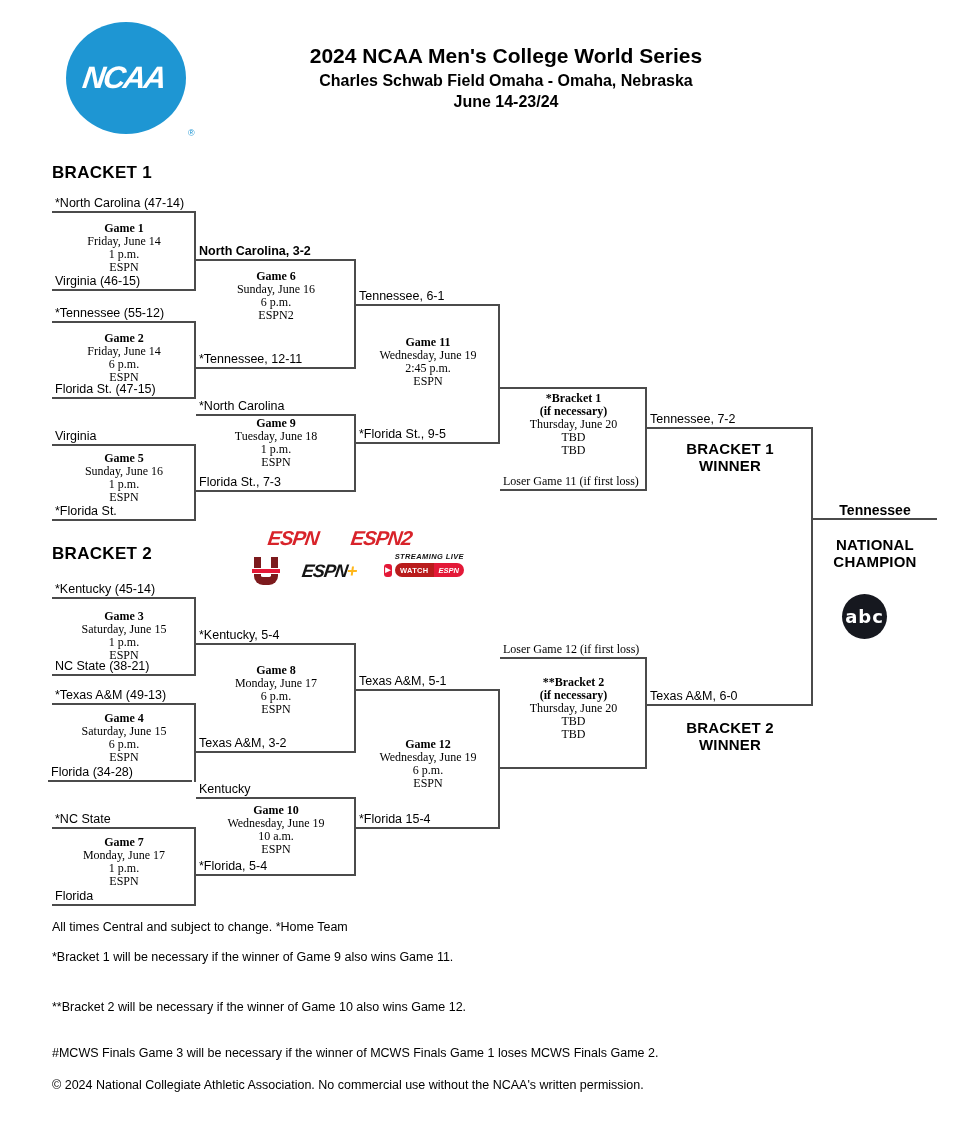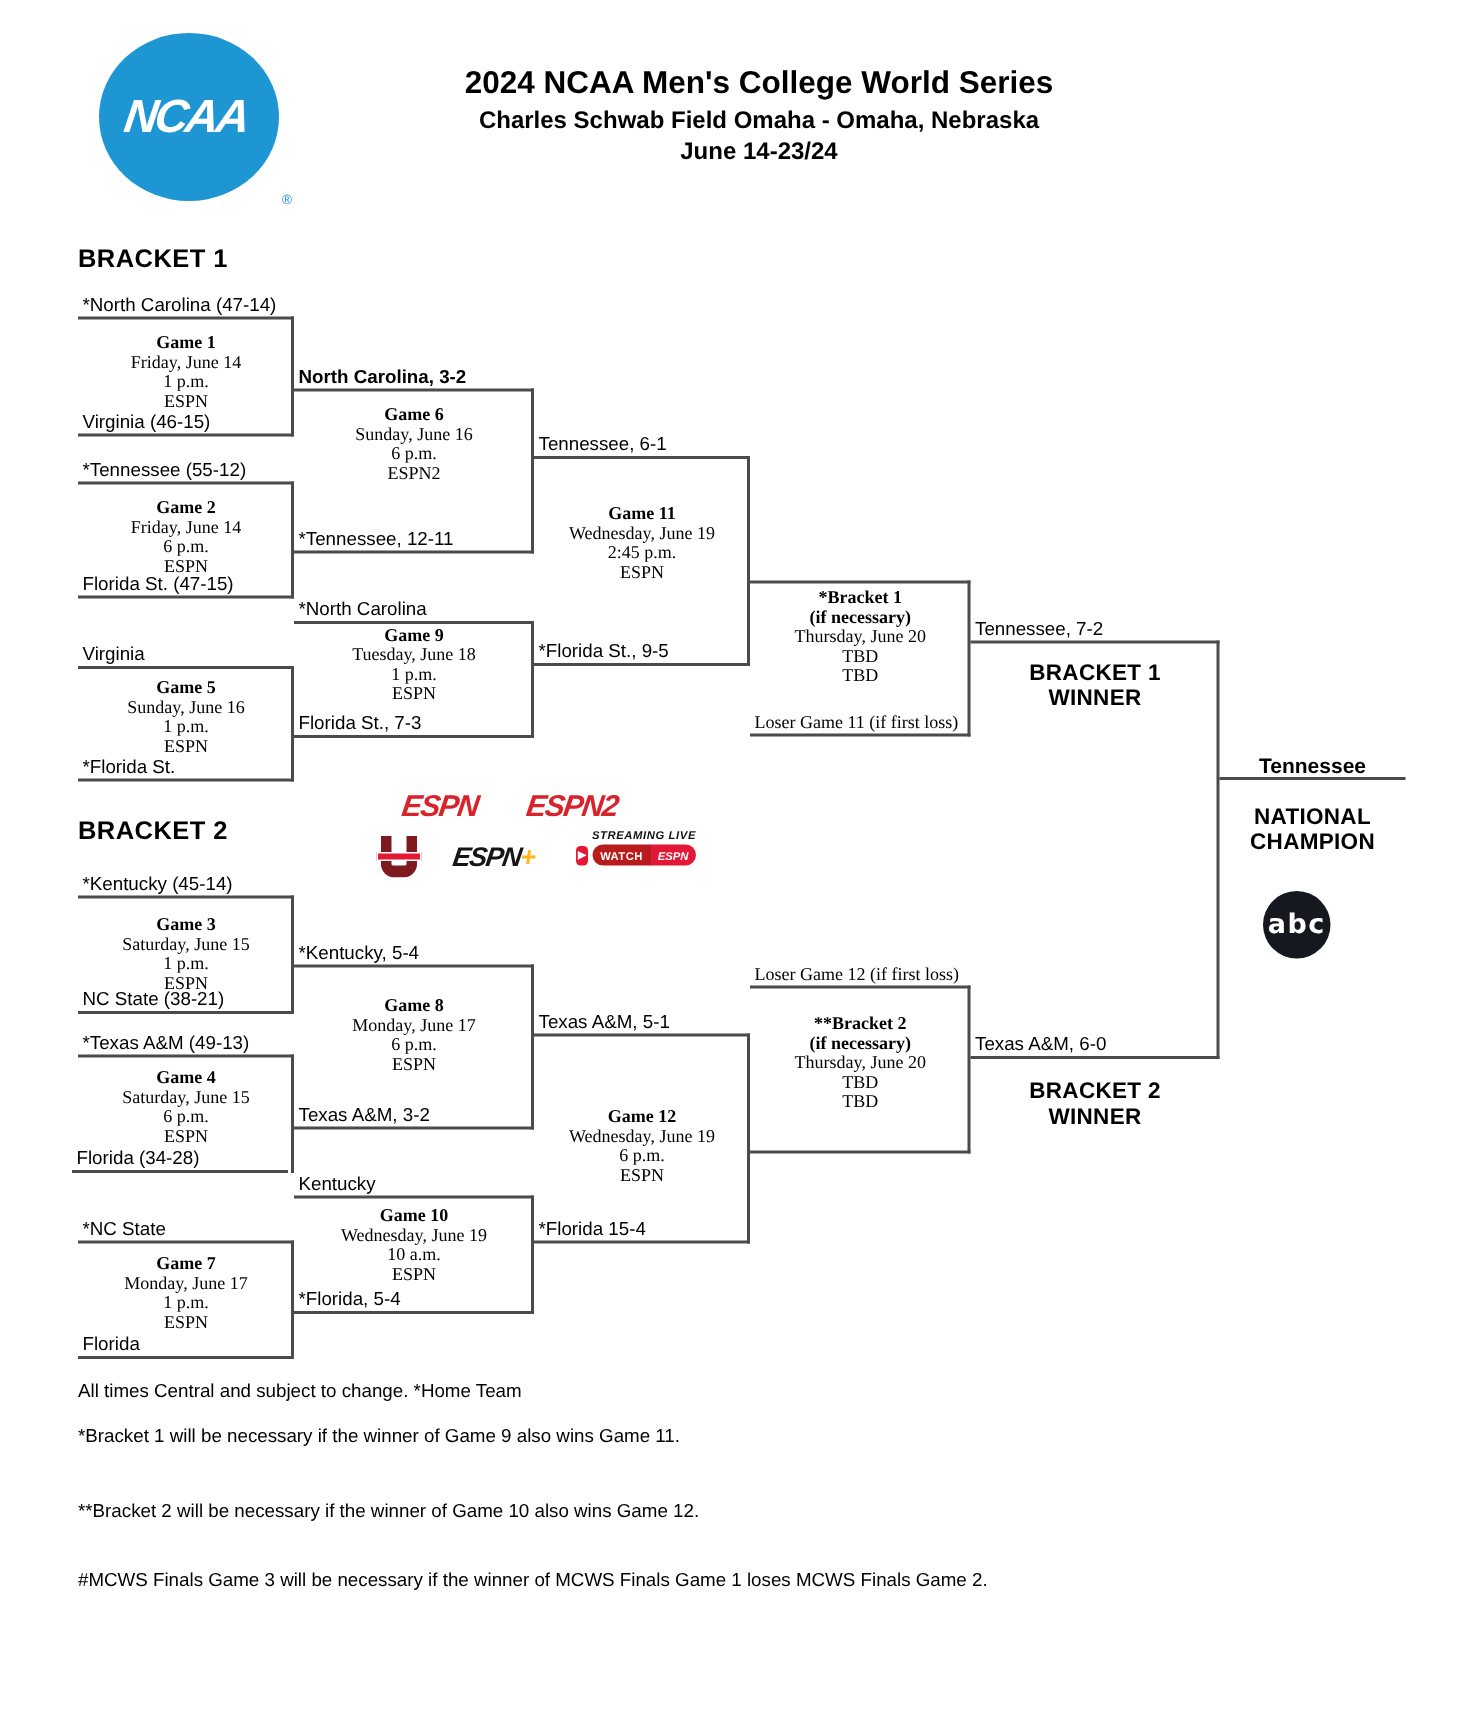--- a/index.html
+++ b/index.html
@@ -256,14 +256,15 @@
       <span class="sq">▶</span>
       <span class="watch">WATCH</span>
       <span class="wespn">ESPN</span>
     </div>
   </div>
 
   <div class="footnote" style="left:52px;top:920px;">All times Central and subject to change. *Home Team</div>
   <div class="footnote" style="left:52px;top:950px;">*Bracket 1 will be necessary if the winner of Game 9 also wins Game 11.</div>
   <div class="footnote" style="left:52px;top:1000px;">**Bracket 2 will be necessary if the winner of Game 10 also wins Game 12.</div>
   <div class="footnote" style="left:52px;top:1046px;">#MCWS Finals Game 3 will be necessary if the winner of MCWS Finals Game 1 loses MCWS Finals Game 2.</div>
+  <div class="footnote" style="left:52px;top:1078px;">© 2024 National Collegiate Athletic Association. No commercial use without the NCAA's written permission.</div>
 
 </div>
 
 </body></html>

